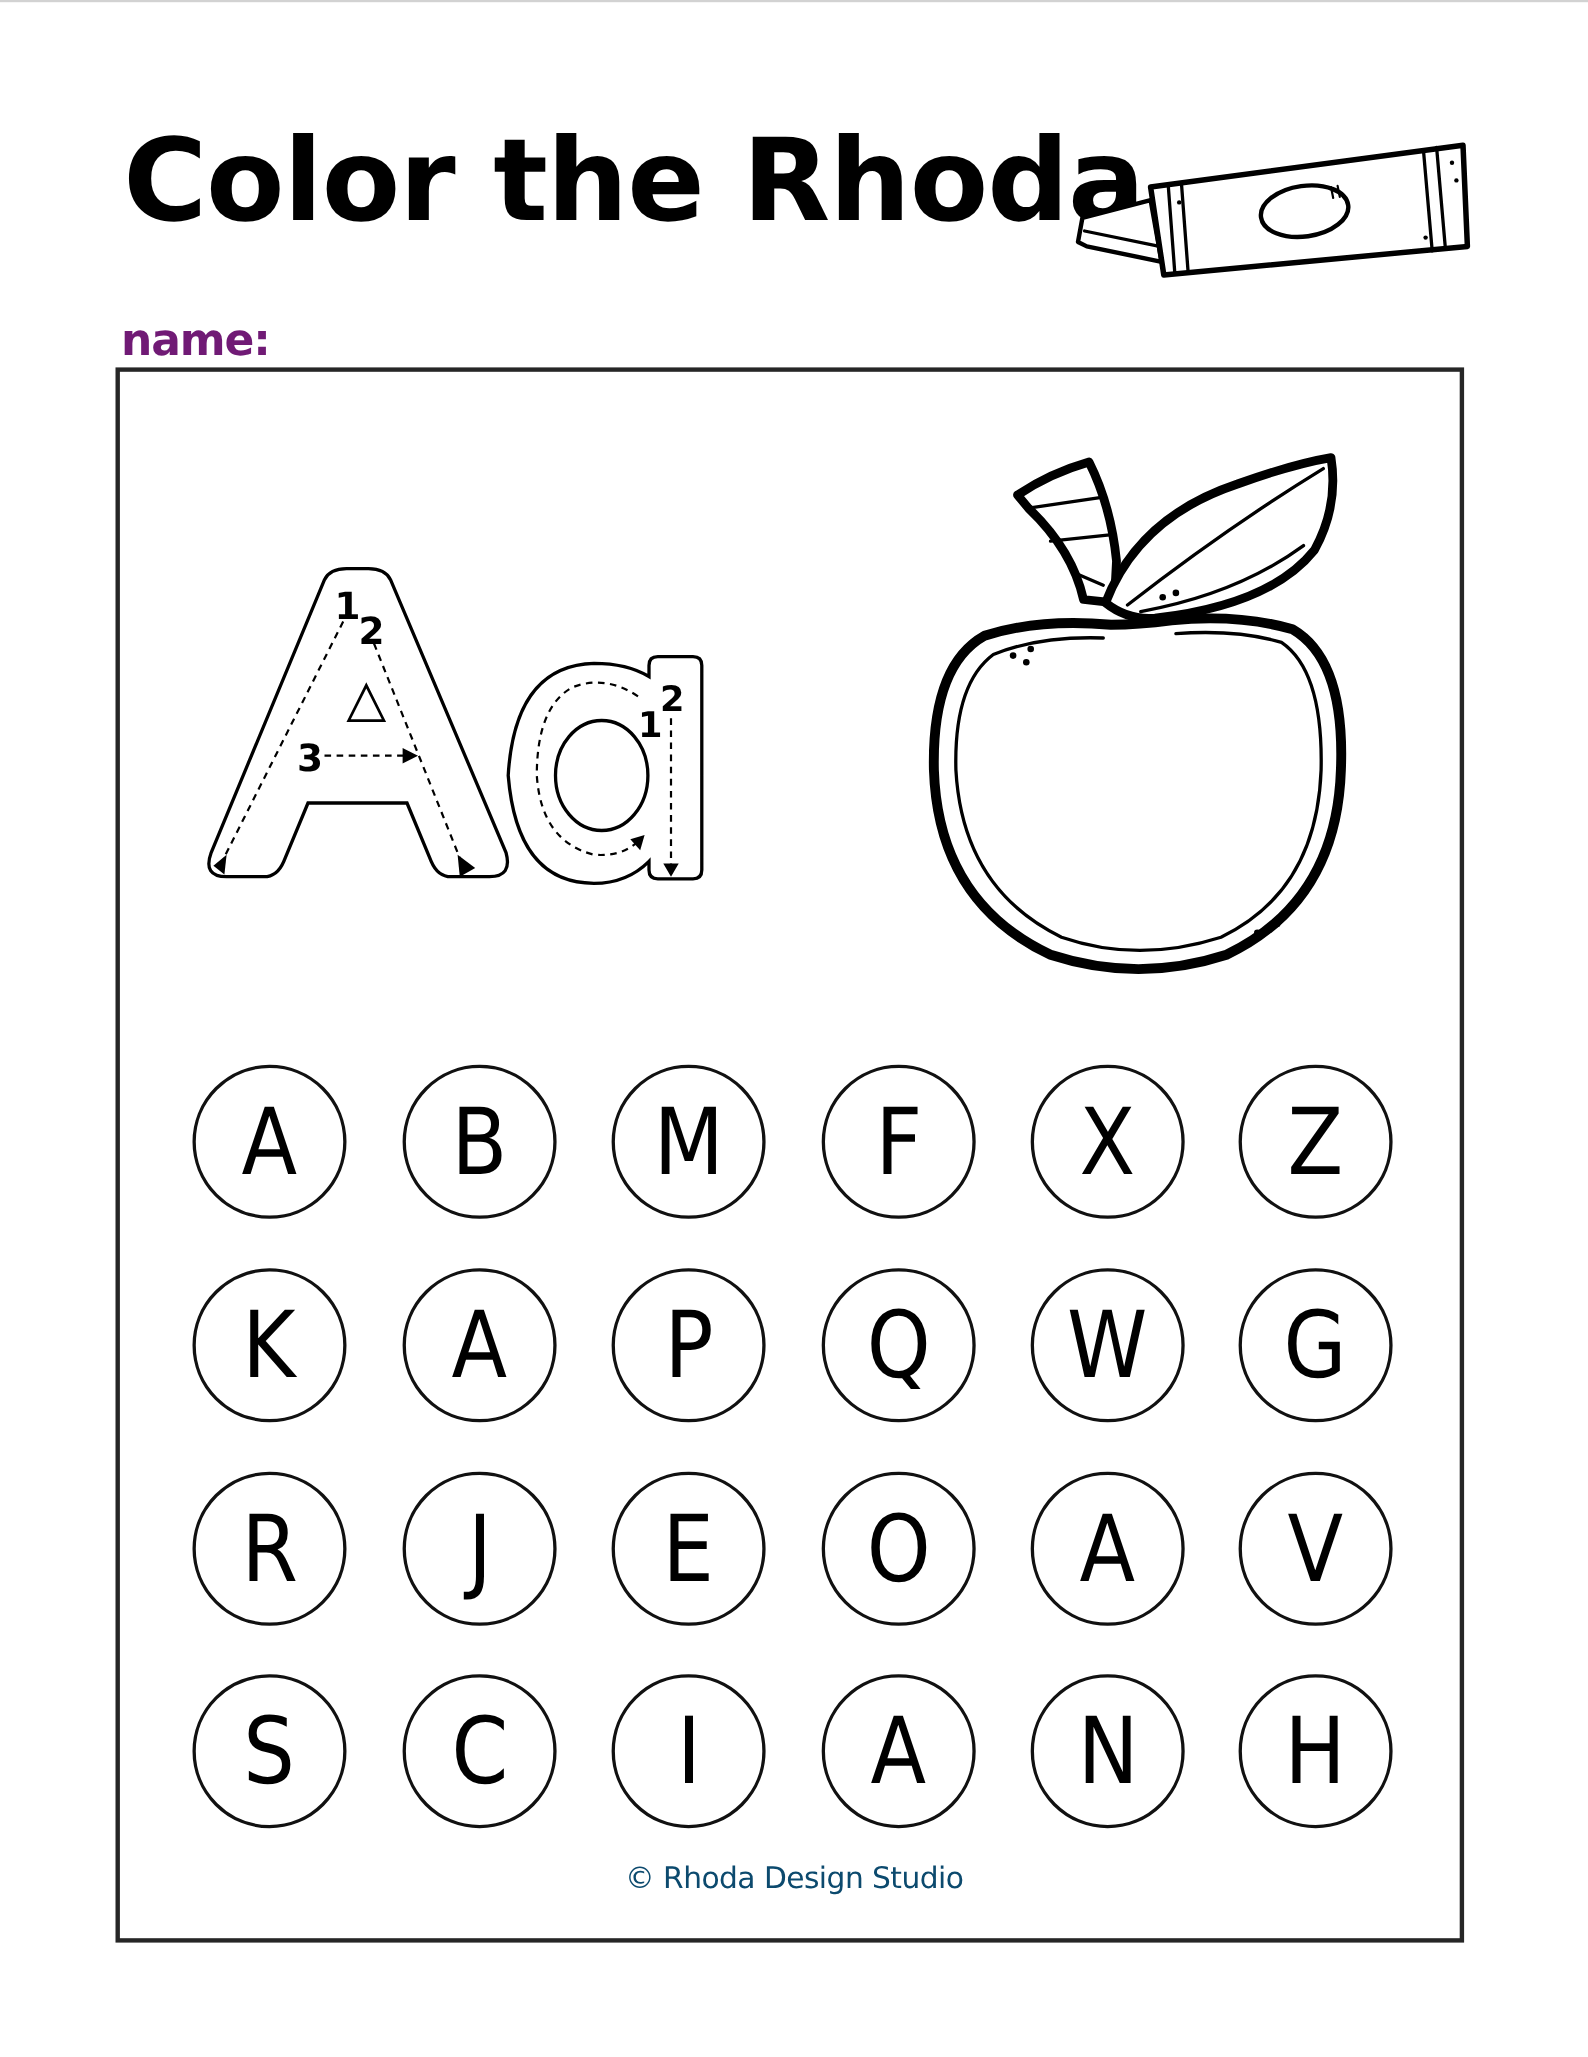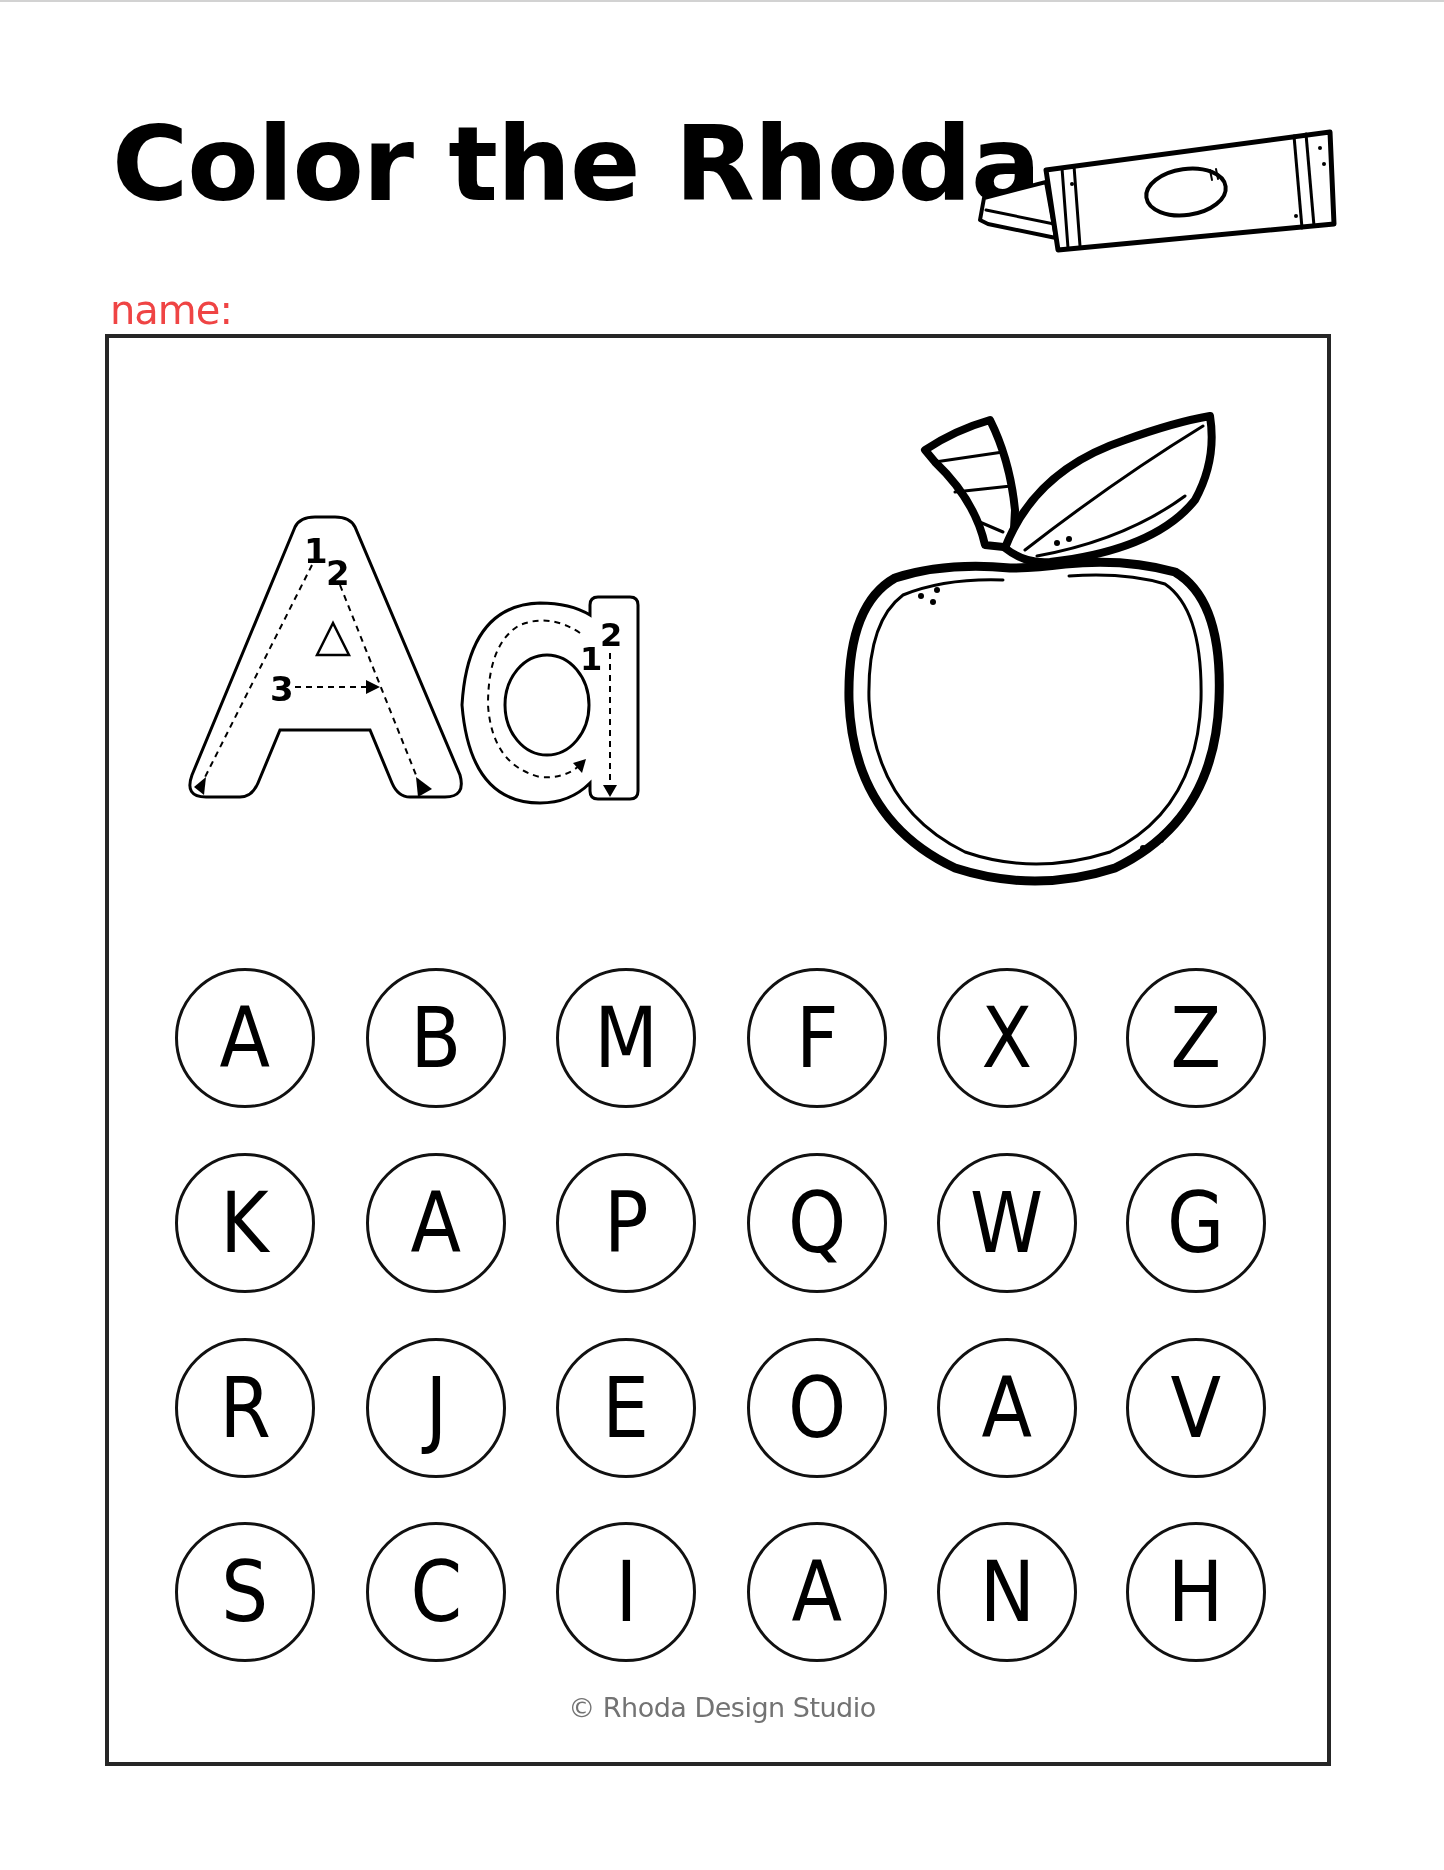--- a/index.html
+++ b/index.html
@@ -10,43 +10,43 @@
     .top-rule { position: absolute; left: 0; top: 0; width: 1444px; height: 2px; background: #d2d2d2; }
     .title {
       position: absolute; left: 112px; top: 112px;
       font-family: "DejaVu Sans", sans-serif; font-weight: bold;
       font-size: 104px; letter-spacing: -1px; line-height: 1; color: #000;
       white-space: nowrap;
     }
     .crayon { position: absolute; left: 976px; top: 128px; width: 364px; height: 126px; }
     .name-label {
       position: absolute; left: 110px; top: 290px;
-      font-family: "DejaVu Sans", sans-serif; font-weight: normal;
-      font-size: 40px; line-height: 1; color: #ef4444; letter-spacing: -1px;
+      font-family: "DejaVu Sans", sans-serif; font-weight: bold;
+      font-size: 40px; line-height: 1; color: #701a75; letter-spacing: -1px;
     }
     .frame {
       position: absolute; left: 105px; top: 334px; width: 1218px; height: 1424px;
       border: 4px solid #262626; box-sizing: content-box;
     }
     .tracing { position: absolute; left: 170px; top: 505px; width: 510px; height: 305px; }
     .apple { position: absolute; left: 825px; top: 400px; width: 420px; height: 490px; }
     .grid { position: absolute; left: 0; top: 0; width: 1444px; height: 1870px; }
     .circle {
       position: absolute; width: 140px; height: 140px; border: 3.5px solid #111;
       border-radius: 50%; box-sizing: border-box;
       display: flex; align-items: center; justify-content: center;
       cursor: pointer; background: #fff;
     }
     .circle span {
       font-family: "DejaVu Sans", sans-serif; font-size: 84px; font-weight: 500;
       line-height: 1; color: #000; transform: scaleX(0.88);
     }
     .copyright {
       position: absolute; left: 0; width: 1444px; top: 1692px; text-align: center;
-      font-family: "DejaVu Sans", sans-serif; font-size: 27px; color: #737373;
+      font-family: "DejaVu Sans", sans-serif; font-size: 27px; color: #0c4a6e;
       letter-spacing: -0.5px;
     }
   </style>
 </head>
 <body>
 
 <div class="top-rule"></div>
 
 <div class="title">Color the Rhoda</div>
 

